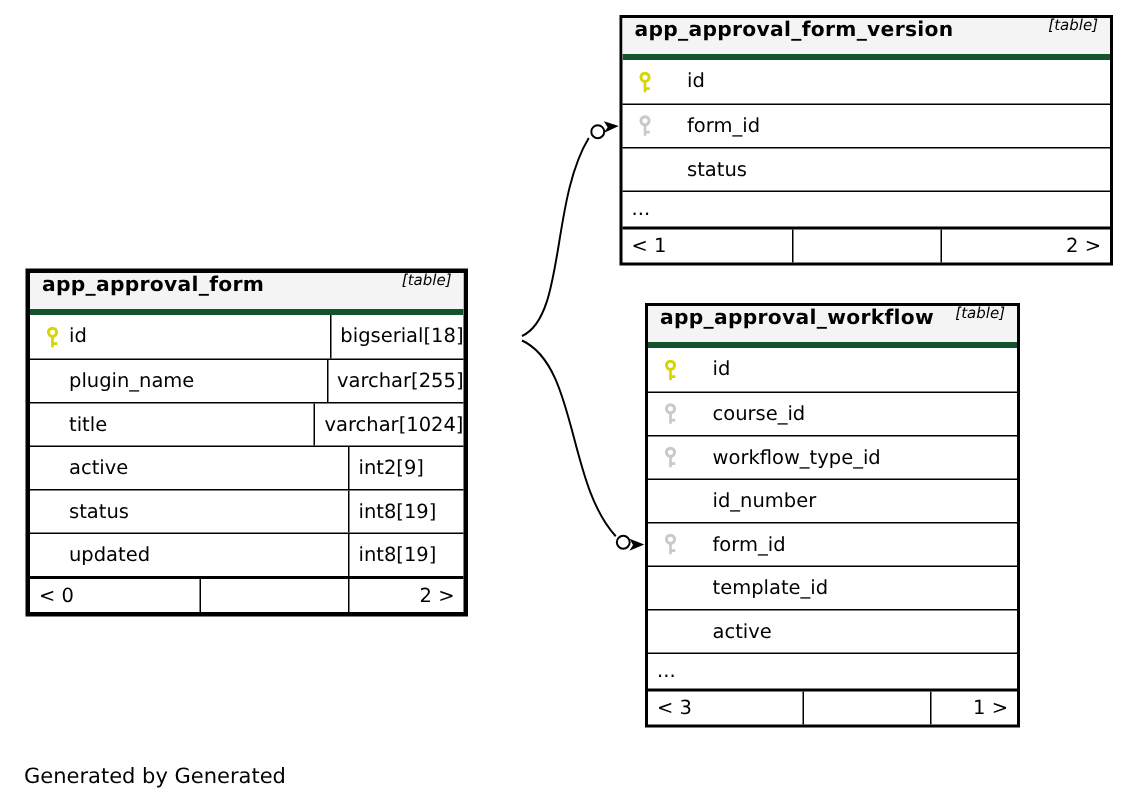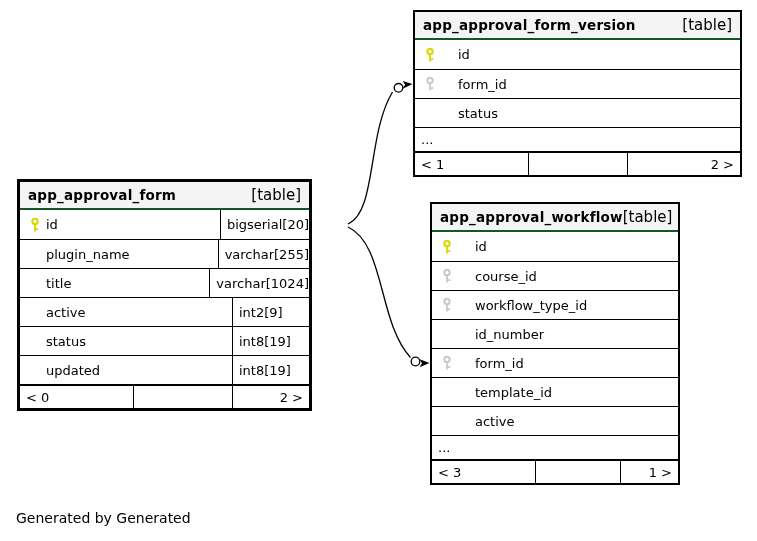--- a/index.html
+++ b/index.html
@@ -21,30 +21,29 @@
   .table-box {
     position: absolute;
     background: #ffffff;
     border: 2px solid #000000;
     box-sizing: border-box;
     z-index: 2;
   }
   .table-box.focus { border-width: 3px; }
   .t-header {
     background: #f4f4f4;
-    border-bottom: 2px solid #14532d;
+    border-bottom: 4px solid #14532d;
     height: 28px;
     display: flex;
-    align-items: center;
     justify-content: space-between;
     padding: 0 8px;
     box-sizing: border-box;
   }
   .t-title { font-weight: bold; font-size: 13.5px; letter-spacing: 0.2px; }
-  .t-type  { font-weight: normal; font-size: 15px; }
+  .t-type  { font-weight: normal; font-size: 10px; font-style: italic; }
   .t-row {
     position: relative;
     height: 29px;
     box-sizing: border-box;
     display: flex;
     align-items: center;
     font-size: 13px;
   }
   .t-row + .t-row, .t-ellipsis { border-top: 1px solid #000000; }
   .key-icon {
@@ -164,21 +163,21 @@
       <span class="t-type">[table]</span>
     </div>
     <div class="t-row pad-form">
       <span class="key-icon pk">
         <svg width="11" height="15" viewBox="0 0 11 15">
             <circle cx="5" cy="4" r="2.7" fill="none" stroke="currentColor" stroke-width="2"></circle>
             <path d="M5 6.8 L5 14 M5 11.6 L8.2 11.6" fill="none" stroke="currentColor" stroke-width="1.8"></path>
           </svg>
       </span>
       <span class="fcol-name">id</span>
-      <span class="fcol-type">bigserial[20]</span>
+      <span class="fcol-type">bigserial[18]</span>
     </div>
     <div class="t-row pad-form">
       <span class="fcol-name">plugin_name</span>
       <span class="fcol-type">varchar[255]</span>
     </div>
     <div class="t-row pad-form">
       <span class="fcol-name">title</span>
       <span class="fcol-type">varchar[1024]</span>
     </div>
     <div class="t-row pad-form">

